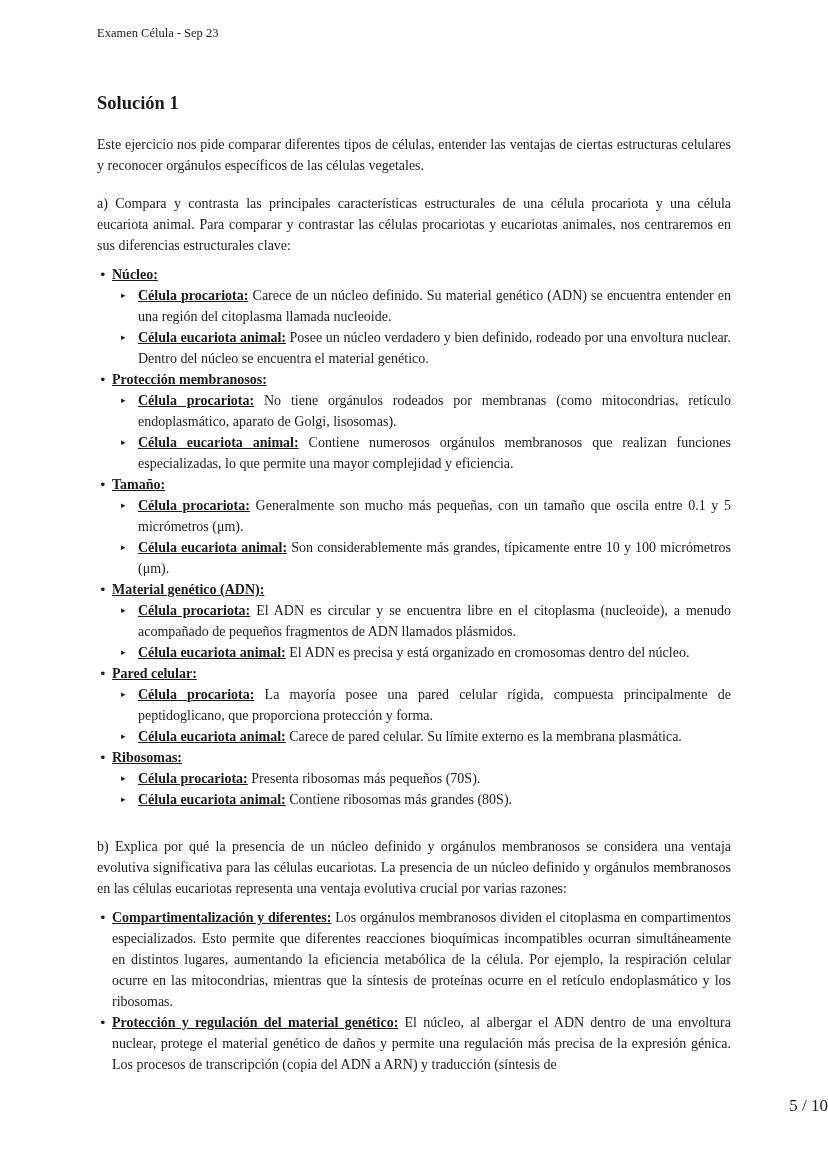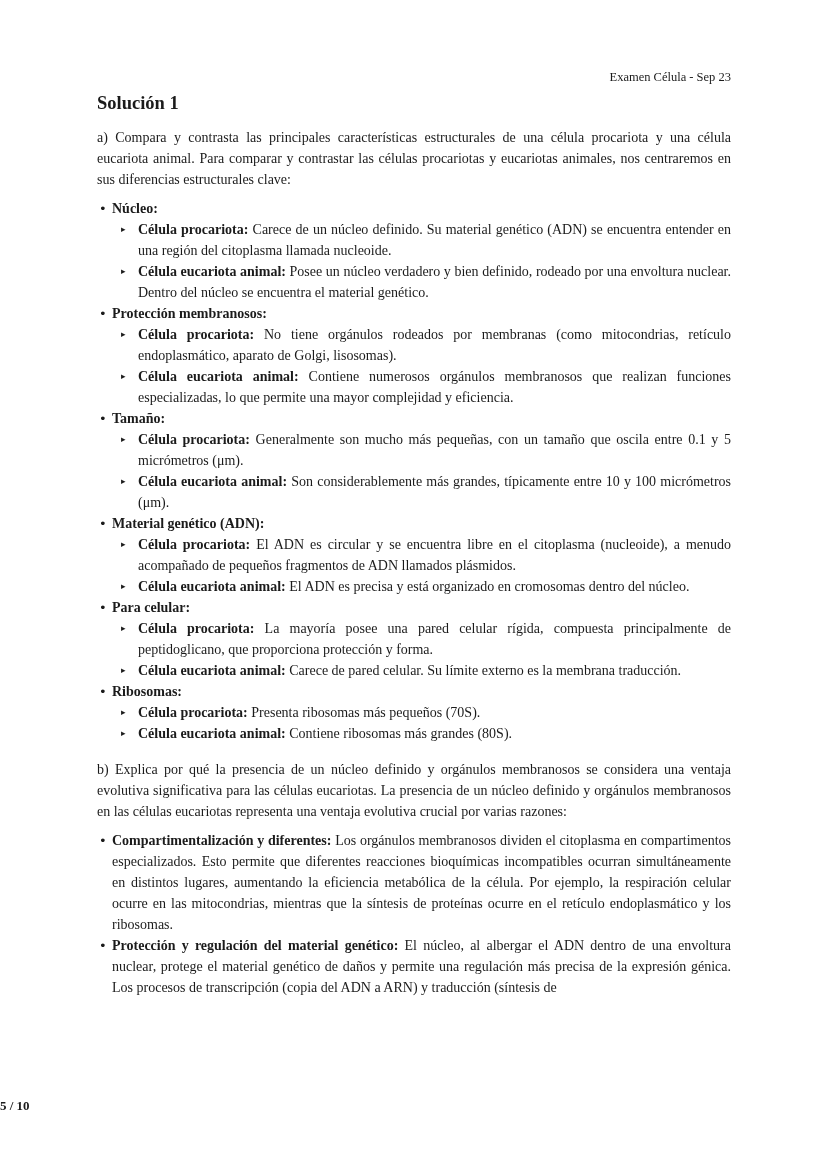--- a/index.html
+++ b/index.html
@@ -7,71 +7,72 @@
   body {
     width: 828px; height: 1171px;
     background: #ffffff;
     color: #1b1b1b;
     font-family: "Liberation Serif", "DejaVu Serif", serif;
     position: relative;
     overflow: hidden;
   }
   .running-header {
     position: absolute; top: 25px; left: 97px; right: 97px;
-    text-align: right; font-size: 12.5px; line-height: 16px; margin-top: 44px;
+    font-size: 12.5px; line-height: 16px;
   }
   .content {
     position: absolute; top: 0; left: 97px; width: 634px;
   }
   .doc-title {
     margin: 92px 0 12px 0;
     font-size: 18.5px; line-height: 23px; font-weight: 700;
   }
   .body-par {
     font-size: 14px; line-height: 21px; text-align: justify;
     margin: 0; hyphens: none;
   }
   .intro-par { margin-top: 19px; }
-  .part-a-par { margin-top: 9px; }
-  .part-b-par { margin-top: 15px; }
+  .part-a-par { margin-top: 17px; }
+  .part-b-par { margin-top: 26px; }
   ul { list-style: none; margin: 8px 0 0 0; padding: 0; }
   ul.lvl1 > li {
     position: relative; padding-left: 15px;
     font-size: 14px; line-height: 21px; text-align: justify; hyphens: none;
   }
   ul.lvl2 { margin: 0; }
   ul.lvl2 > li {
     position: relative; padding-left: 26px;
     font-size: 14px; line-height: 21px; text-align: justify; hyphens: none;
   }
   .marker1 {
     position: absolute; left: 2px; top: 0;
     font-size: 13px; line-height: 21px;
     font-family: "DejaVu Sans", "DejaVu Serif", serif;
   }
   .marker2 {
     position: absolute; left: 9px; top: 0;
     font-size: 9px; line-height: 21px;
     font-family: "DejaVu Sans", "DejaVu Serif", serif;
   }
-  b.term, b.run-in { font-weight: 700; }
+  b.term, b.run-in { font-weight: 700; text-decoration: underline; }
   .page-footer {
     position: absolute; bottom: 57px; left: 0; width: 100%;
-    text-align: left; font-size: 13px; line-height: 17px; font-weight: bold;
+    text-align: right; font-size: 17px; line-height: 17px;
   }
 </style>
 </head>
 <body>
 
 <div class="running-header">Examen Célula - Sep 23</div>
 
 <div class="content">
 
   <h1 class="doc-title">Solución 1</h1>
 
+  <p class="body-par intro-par">Este ejercicio nos pide comparar diferentes tipos de células, entender las ventajas de ciertas estructuras celulares y reconocer orgánulos específicos de las células vegetales.</p>
 
   <p class="body-par part-a-par">a) Compara y contrasta las principales características estructurales de una célula procariota y una célula eucariota animal. Para comparar y contrastar las células procariotas y eucariotas animales, nos centraremos en sus diferencias estructurales clave:</p>
 
   <ul class="lvl1">
 
     <li>
       <span class="marker1">•</span>
       <b class="term">Núcleo:</b>
       <ul class="lvl2">
         <li>
@@ -133,31 +134,31 @@
         <li>
           <span class="marker2">▸</span>
           <b class="run-in">Célula eucariota animal:</b>
           <span>El ADN es precisa y está organizado en cromosomas dentro del núcleo.</span>
         </li>
       </ul>
     </li>
 
     <li>
       <span class="marker1">•</span>
-      <b class="term">Para celular:</b>
+      <b class="term">Pared celular:</b>
       <ul class="lvl2">
         <li>
           <span class="marker2">▸</span>
           <b class="run-in">Célula procariota:</b>
           <span>La mayoría posee una pared celular rígida, compuesta principalmente de peptidoglicano, que proporciona protección y forma.</span>
         </li>
         <li>
           <span class="marker2">▸</span>
           <b class="run-in">Célula eucariota animal:</b>
-          <span>Carece de pared celular. Su límite externo es la membrana traducción.</span>
+          <span>Carece de pared celular. Su límite externo es la membrana plasmática.</span>
         </li>
       </ul>
     </li>
 
     <li>
       <span class="marker1">•</span>
       <b class="term">Ribosomas:</b>
       <ul class="lvl2">
         <li>
           <span class="marker2">▸</span>

